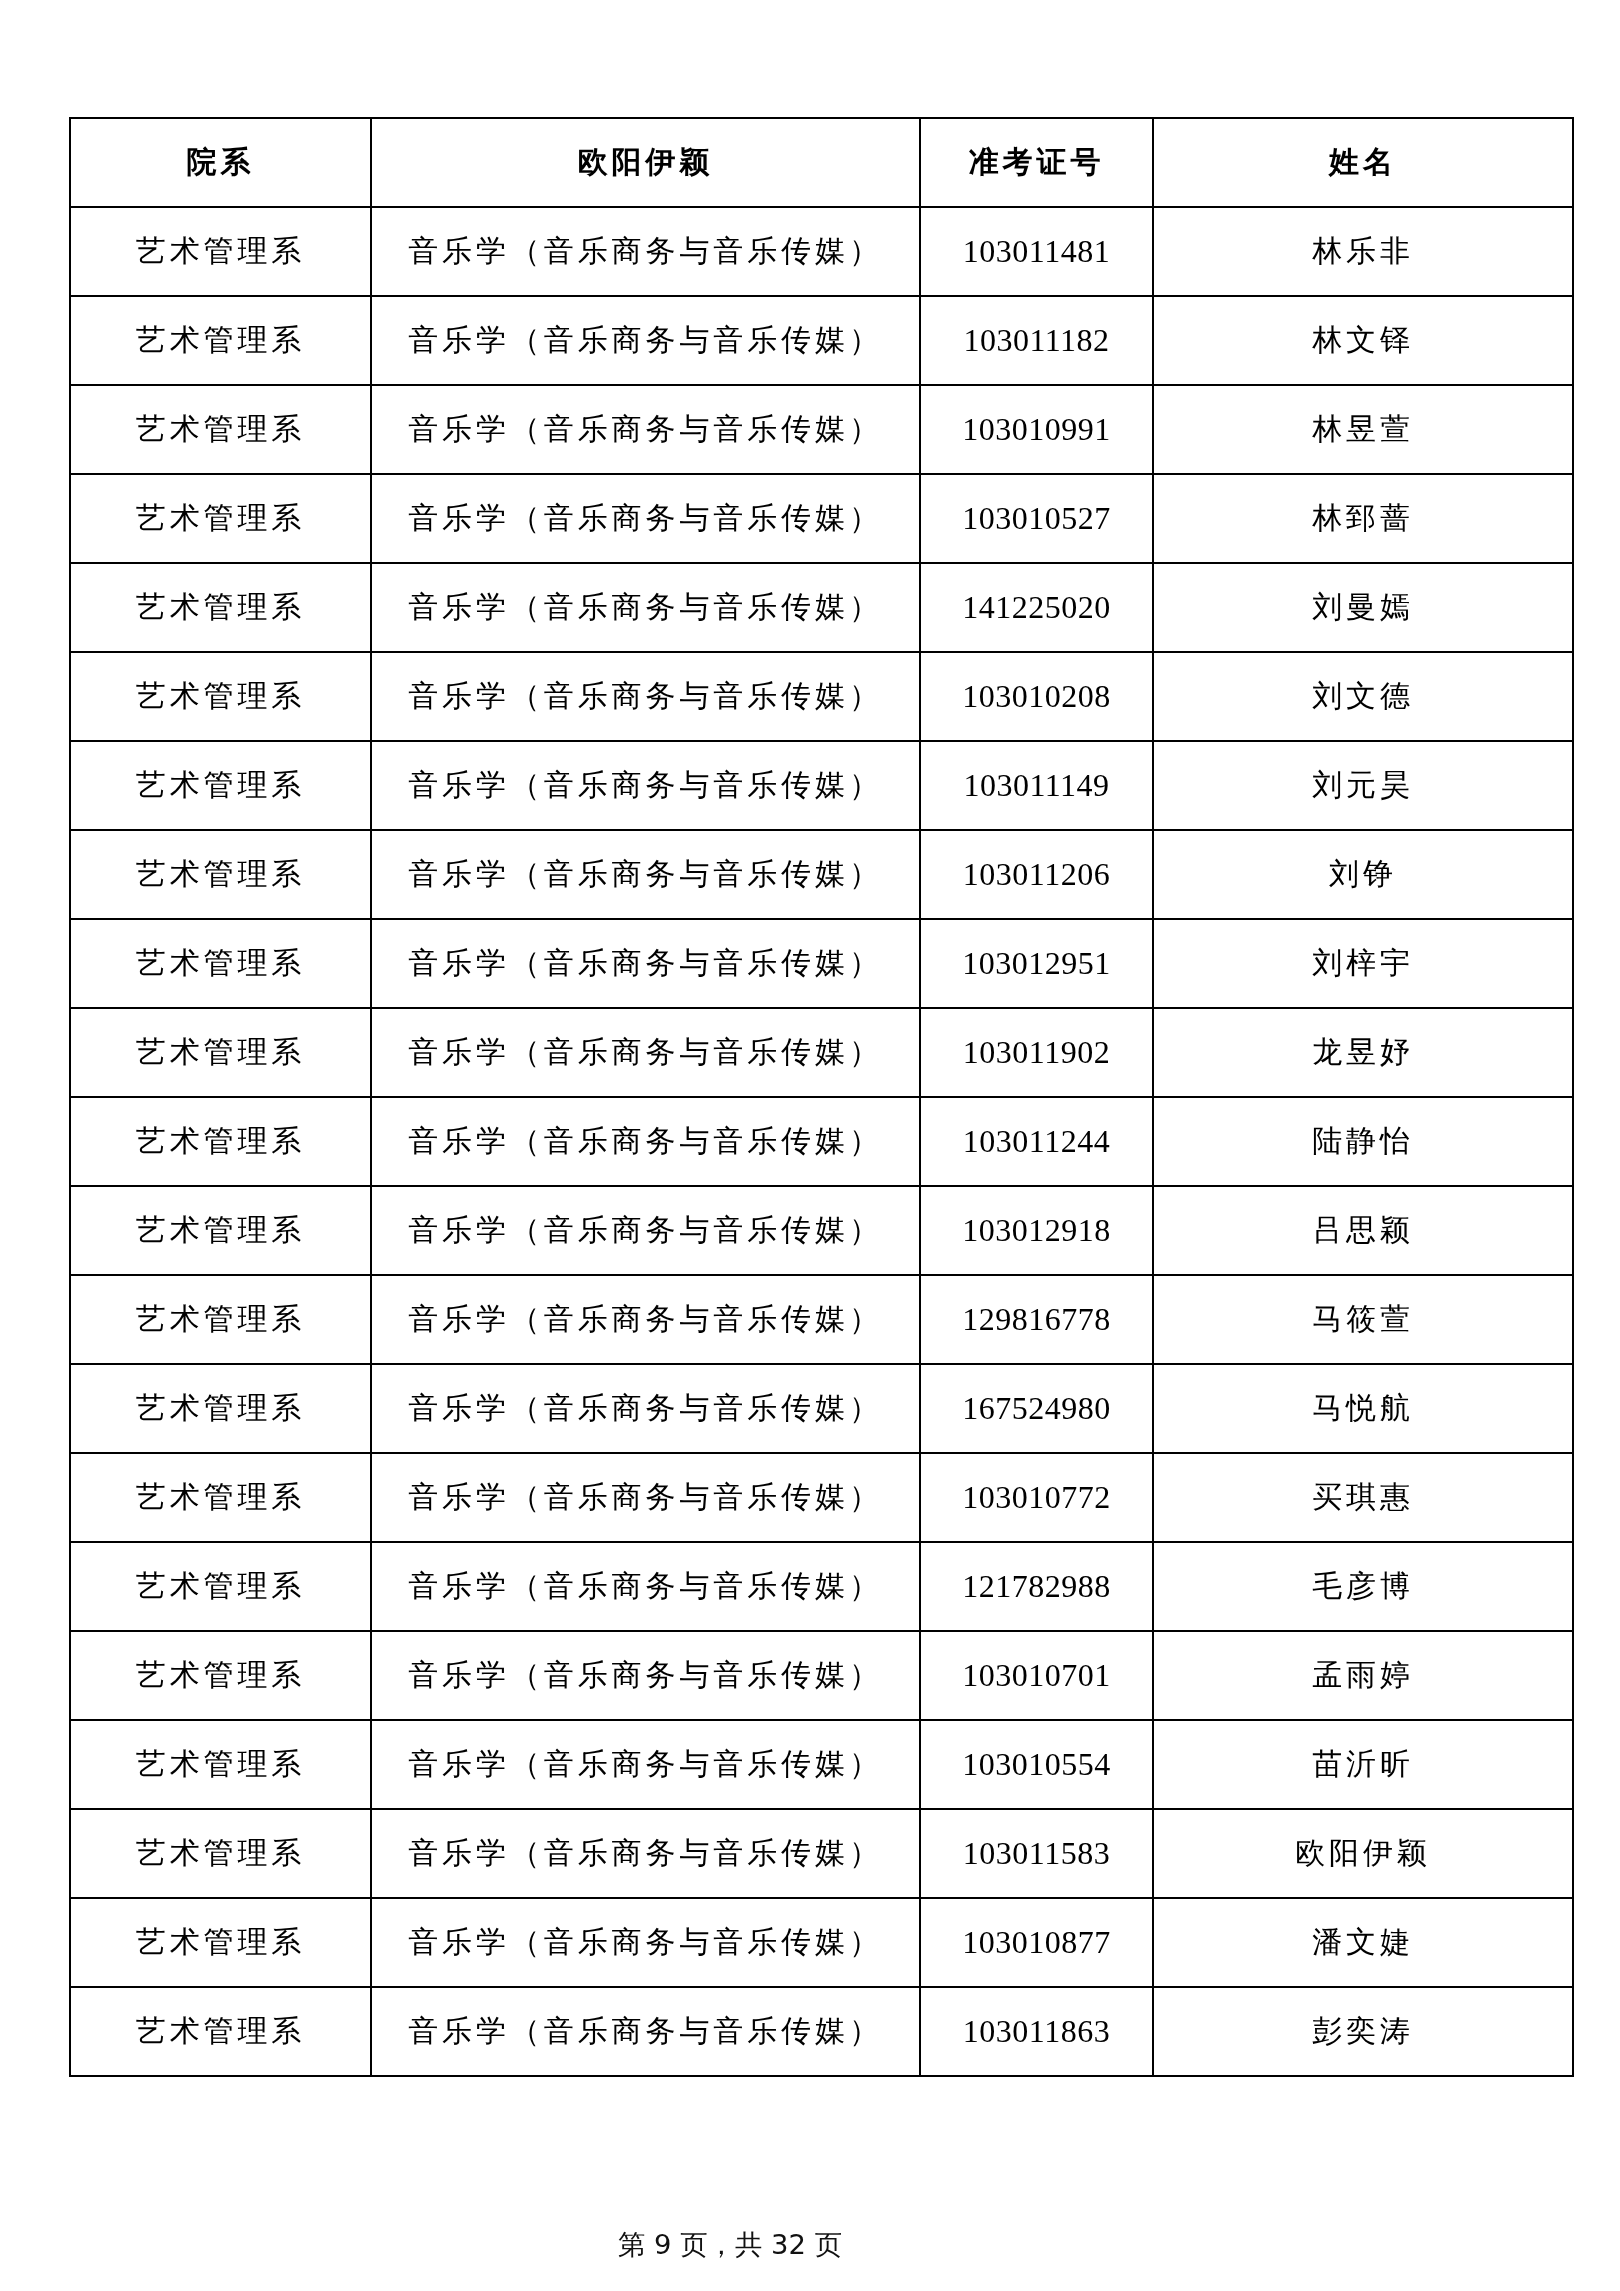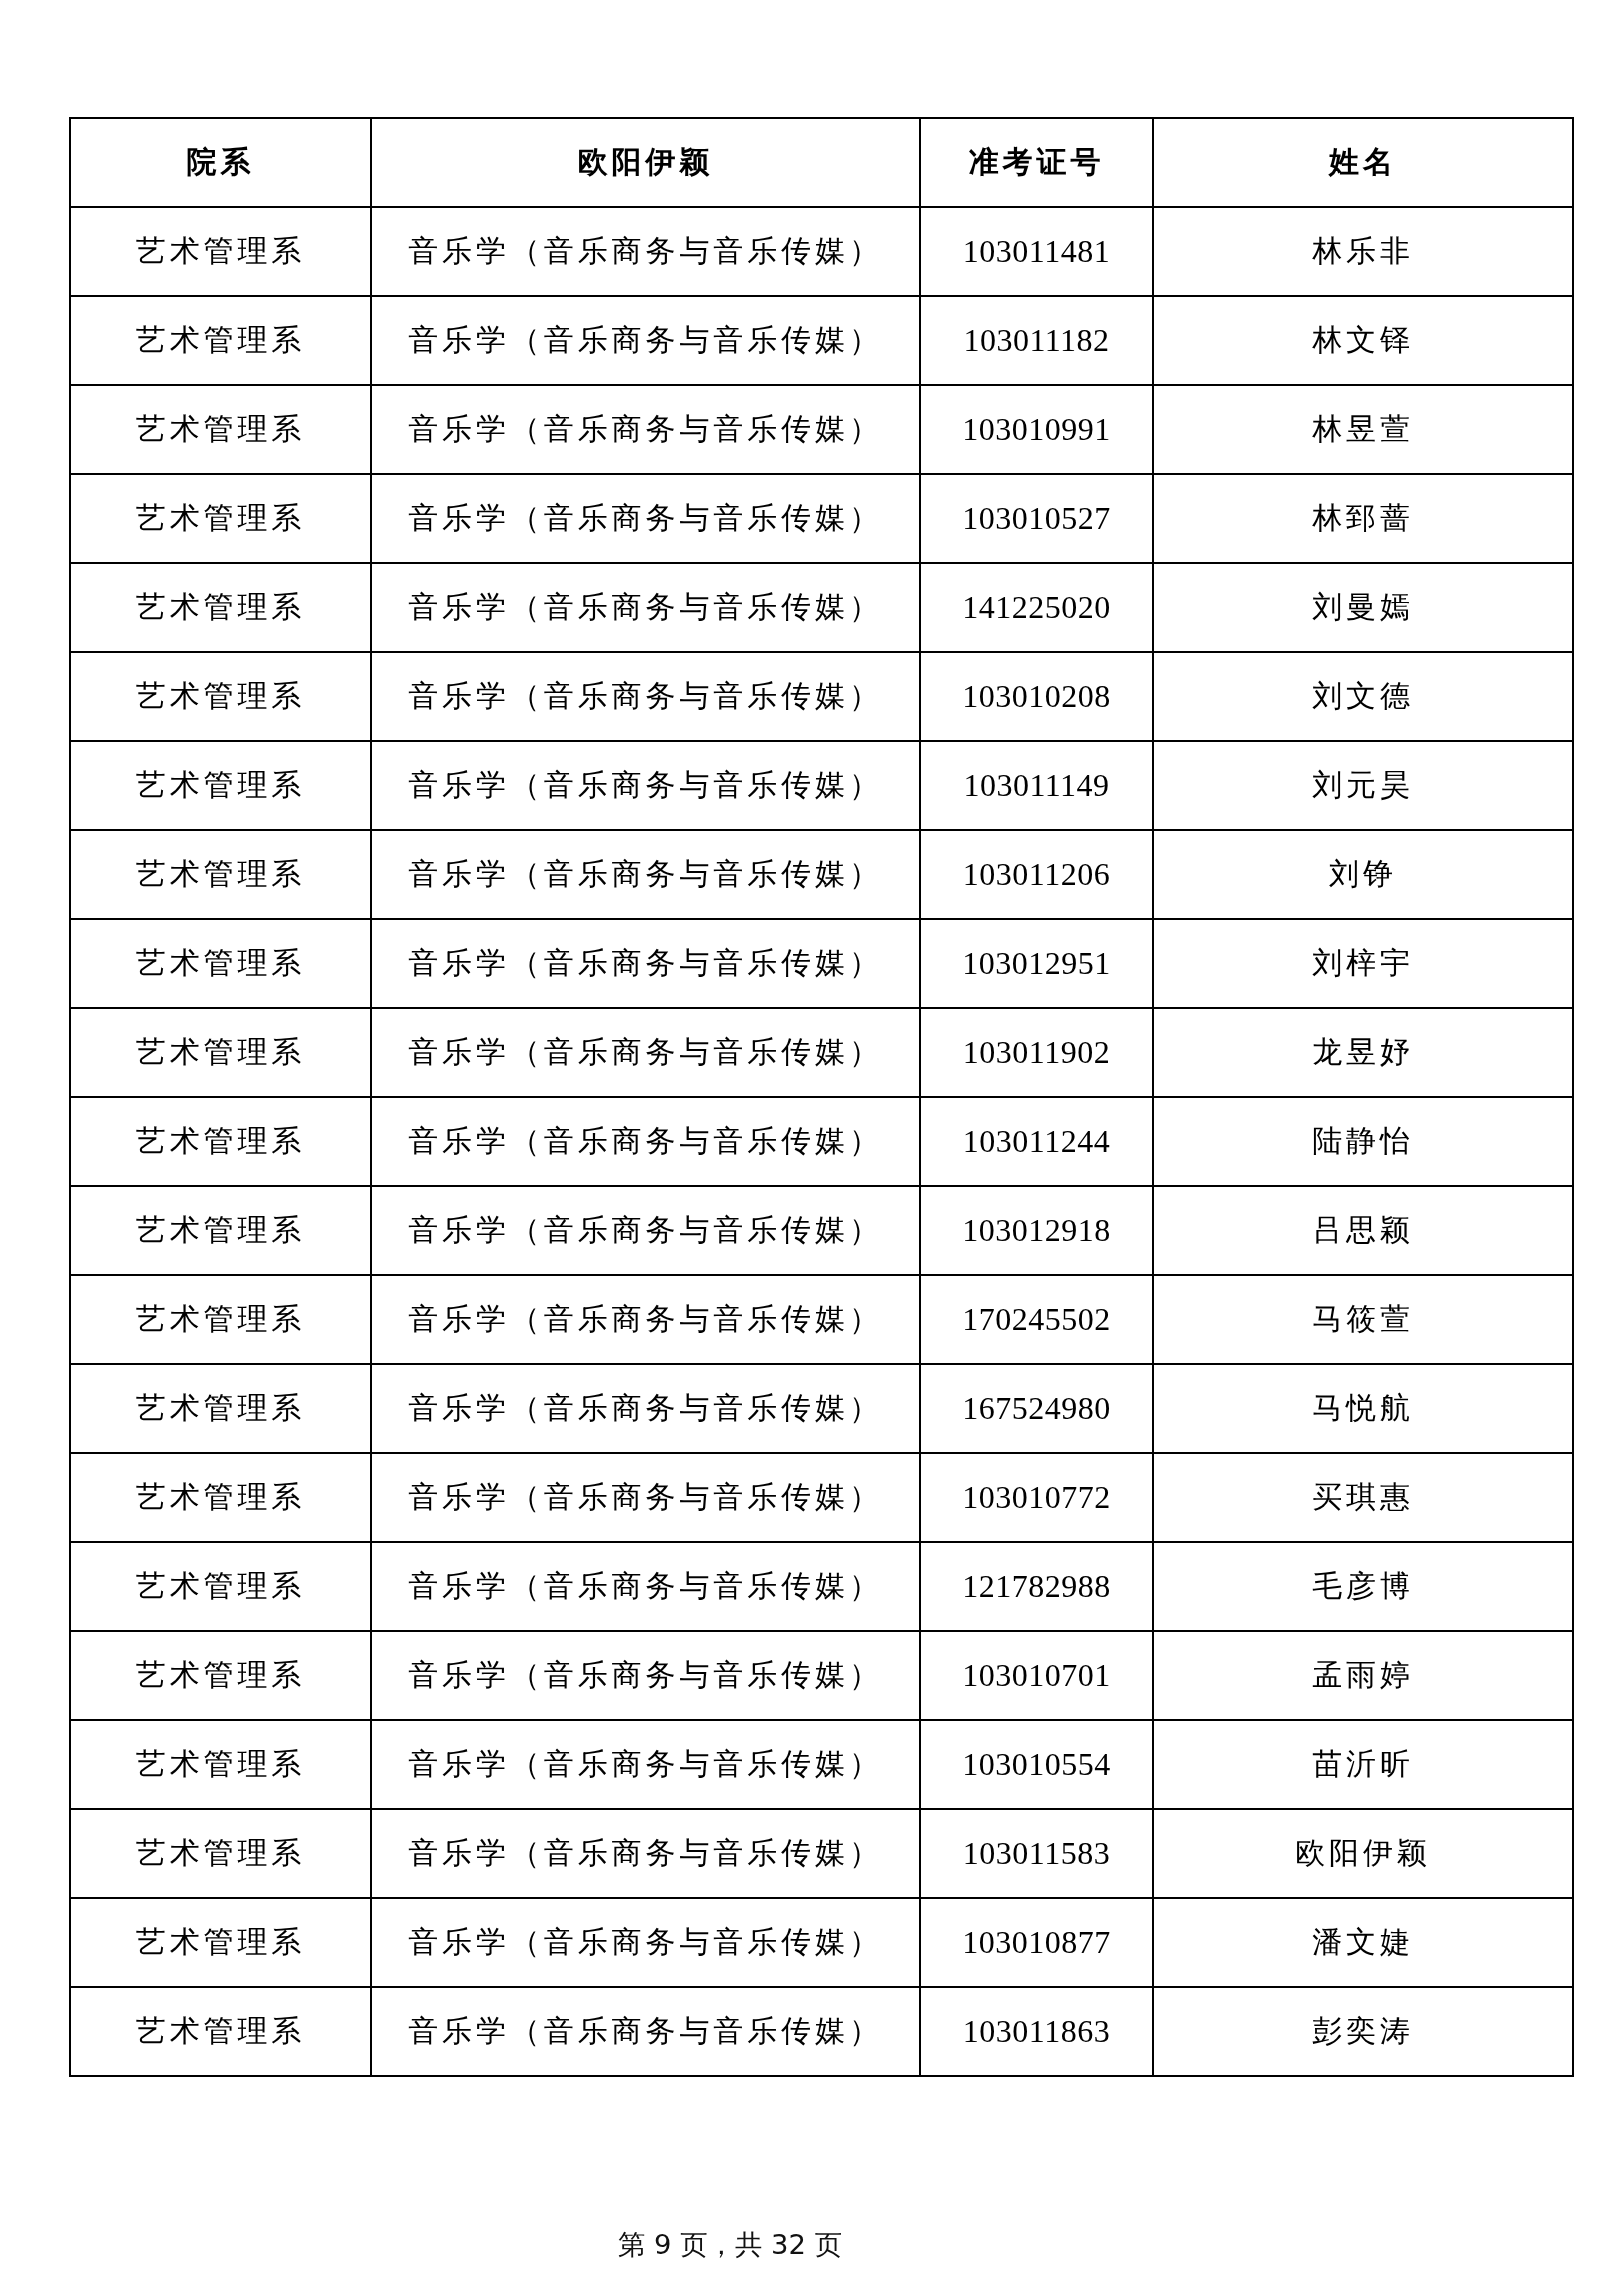--- a/index.html
+++ b/index.html
@@ -109,21 +109,21 @@
       </tr>
       <tr>
         <td>艺术管理系</td>
         <td>音乐学（音乐商务与音乐传媒）</td>
         <td class="num">103012918</td>
         <td>吕思颖</td>
       </tr>
       <tr>
         <td>艺术管理系</td>
         <td>音乐学（音乐商务与音乐传媒）</td>
-        <td class="num">170245502</td>
+        <td class="num">129816778</td>
         <td>马筱萱</td>
       </tr>
       <tr>
         <td>艺术管理系</td>
         <td>音乐学（音乐商务与音乐传媒）</td>
         <td class="num">167524980</td>
         <td>马悦航</td>
       </tr>
       <tr>
         <td>艺术管理系</td>

